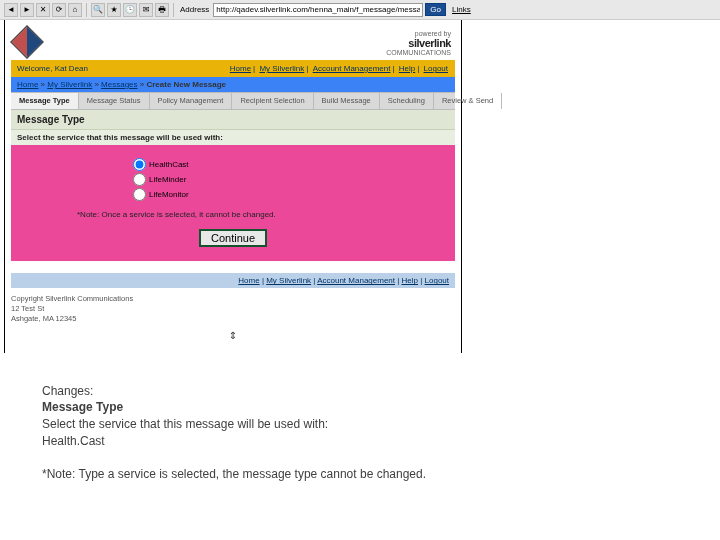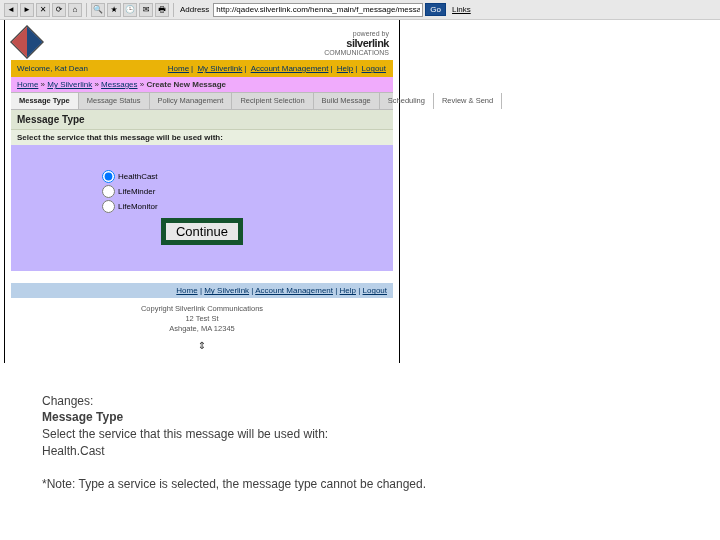--- a/index.html
+++ b/index.html
@@ -5,51 +5,51 @@
   * { margin: 0; padding: 0; box-sizing: border-box; }
   body { font-family: Arial, sans-serif; font-size: 9px; background: #fff; width: 720px; }
   .toolbar { display: flex; align-items: center; gap: 2px; padding: 2px 4px; background: #e8e8e8; border-bottom: 1px solid #ccc; height: 20px; }
   .tb-btn { width: 14px; height: 14px; background: #ddd; border: 1px solid #bbb; font-size: 8px; line-height: 12px; text-align: center; cursor: pointer; }
   .tb-sep { width: 1px; height: 14px; background: #bbb; margin: 0 2px; }
   .addr-label { font-size: 8px; margin: 16px 2px; }
   .addr-box { flex: 1; max-width: 210px; height: 14px; font-size: 8px; border: 1px solid #999; padding: 0 2px; background: #fff; }
   .go-btn { background: #1a4d8f; color: #fff; font-size: 8px; padding: 1px 4px; border: 1px solid #0a3d7f; cursor: pointer; }
   .links-label { font-size: 8px; margin-left: 4px; text-decoration: underline; }
 
-  .app-shell { width: 396px; margin-left: 4px; border-right: 1px solid #000; border-left: 1px solid #000; padding-bottom: 4px; }
+  .app-shell { width: 458px; margin-left: 4px; border-right: 1px solid #000; border-left: 1px solid #000; padding-bottom: 4px; }
   .app-inner { padding: 4px 6px; }
 
   .brandbar { display: flex; justify-content: space-between; align-items: flex-start; padding: 6px 4px 4px; }
   .logo { width: 24px; height: 24px; transform: rotate(45deg); background: linear-gradient(45deg,#c0504d 0 50%,#1f497d 50% 100%); border: 1px solid #333; }
   .powered { text-align: right; font-size: 7px; color: #666; }
   .powered .brand { font-size: 11px; font-weight: bold; color: #222; letter-spacing: -0.5px; }
 
   .bar-blue { background: #eab308; padding: 4px 6px; display: flex; justify-content: space-between; font-size: 8px; color: #003366; }
   .bar-blue .right a, .bar-blue .right span.sep { margin: 0 1px; }
   .bar-blue .right a { text-decoration: underline; cursor: pointer; }
 
-  .breadcrumb { background: #f0abfc; padding: 3px 6px; font-size: 8px; color: #333; }
+  .breadcrumb { background: #3b82f6; padding: 3px 6px; font-size: 8px; color: #333; }
   .breadcrumb a { text-decoration: underline; color: #003366; cursor: pointer; }
 
   .tabs { display: flex; background: #d9d9d9; border-top: 1px solid #bbb; border-bottom: 1px solid #bbb; }
   .tab { flex: 0 0 auto; padding: 4px 8px; font-size: 7.5px; border-right: 1px solid #bbb; color: #555; line-height: 1.1; }
   .tab.active { background: #f0f0f0; font-weight: bold; color: #222; }
 
   .section-title { background: #dfe6d4; padding: 4px 6px; font-weight: bold; font-size: 10px; border-bottom: 1px solid #c8d0b8; color:#222;}
   .section-sub { background: #e9efe0; padding: 3px 6px; font-size: 8px; font-weight: bold; color:#222;}
-  .form-area { background: #c4b5fd; padding: 24px 6px; }
+  .form-area { background: #ec4899; padding: 12px 6px; }
   .radios { margin: 0 auto; width: 200px; }
   .radio-row { display: flex; align-items: center; gap: 3px; font-size: 8px; padding: 1px 0; }
   .note { font-size: 8px; margin: 8px 0 6px 60px; color:#222;}
   .continue-wrap { text-align: center; padding: 4px 0 2px; }
-  .continue-btn { font-size: 13px; padding: 1px 10px; border: 5px solid #14532d; background: #e8e8e8; cursor: pointer; }
+  .continue-btn { font-size: 11px; padding: 1px 10px; border: 2px solid #14532d; background: #e8e8e8; cursor: pointer; }
 
   .footer-links { background: #b9d0e8; padding: 3px 6px; text-align: right; font-size: 8px; color: #003366; margin-top: 12px;}
   .footer-links a { text-decoration: underline; cursor: pointer; }
-  .copyright { text-align: center; font-size: 7.5px; color: #555; padding: 6px 0 2px; line-height: 1.3; }
+  .copyright { text-align: left; font-size: 7.5px; color: #555; padding: 6px 0 2px; line-height: 1.3; }
 
   .scroll-hint { text-align: center; font-size: 10px; color:#333; padding: 4px 0; }
 
   .doc-notes { padding: 30px 0 0 42px; font-size: 12px; line-height: 1.4; color:#404040; font-family: Arial, sans-serif; }
   .doc-notes .gap { height: 16px; }
 </style>
 </head>
 <body>
 
 <div class="toolbar">
@@ -122,20 +122,21 @@
         </label>
         <label class="radio-row">
           <input type="radio" name="svc" style="">
           <span>LifeMinder</span>
         </label>
         <label class="radio-row">
           <input type="radio" name="svc" style="">
           <span>LifeMonitor</span>
         </label>
       </div>
+      <div class="note">*Note: Once a service is selected, it cannot be changed.</div>
       <div class="continue-wrap">
         <button class="continue-btn">Continue</button>
       </div>
     </div>
 
     <div class="footer-links">
       <a>Home</a> |
       <a>My Silverlink</a> |
       <a>Account Management</a> |
       <a>Help</a> |

